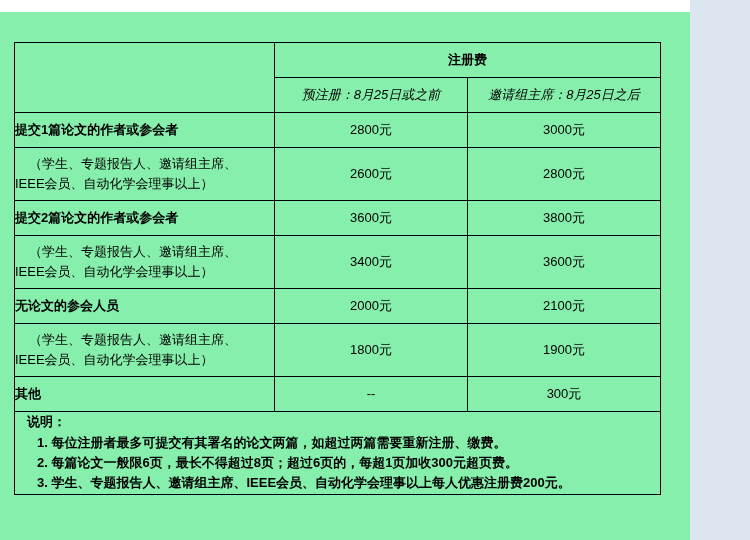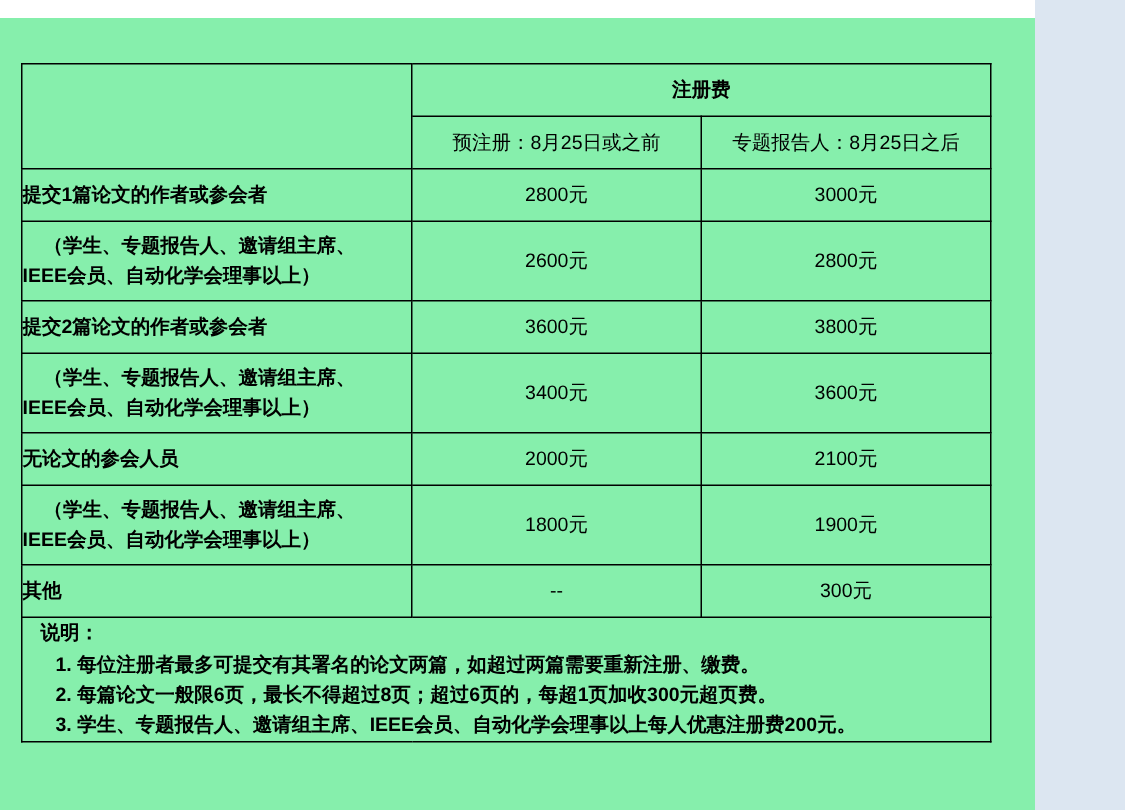--- a/index.html
+++ b/index.html
@@ -52,37 +52,37 @@
   .cell-head-fee {
     text-align: center;
     font-weight: bold;
     font-size: 13.5px;
     height: 34px;
   }
   .cell-sub {
     text-align: center;
     font-size: 13px;
     height: 34px;
+    font-style: italic;
   }
   .cell-blank {
     height: 68px;
   }
   .row-bold-label {
     font-weight: bold;
     font-size: 13.5px;
     padding-left: 28px;
     height: 34px;
     margin-left: 36px;
   }
   .row-note-label {
     font-size: 12.5px;
     padding: 5px 10px 5px 16px;
     line-height: 1.85;
     height: 52px;
-    font-weight: bold;
   }
   .row-note-label .ln1 {
     display: block;
     padding-left: 14px;
   }
   .row-note-label .ln2 {
     display: block;
   }
   .amount {
     text-align: center;
@@ -121,21 +121,21 @@
       <col class="col-b">
       <col class="col-c">
     </colgroup>
     <tbody>
       <tr>
         <td rowspan="2" class="cell-blank"></td>
         <td colspan="2" class="cell-head-fee">注册费</td>
       </tr>
       <tr>
         <td class="cell-sub">预注册：8月25日或之前</td>
-        <td class="cell-sub">专题报告人：8月25日之后</td>
+        <td class="cell-sub">邀请组主席：8月25日之后</td>
       </tr>
 
       <tr>
         <td class="row-bold-label">提交1篇论文的作者或参会者</td>
         <td class="amount-bold">2800元</td>
         <td class="amount-bold">3000元</td>
       </tr>
 
       <tr>
         <td class="row-note-label">

